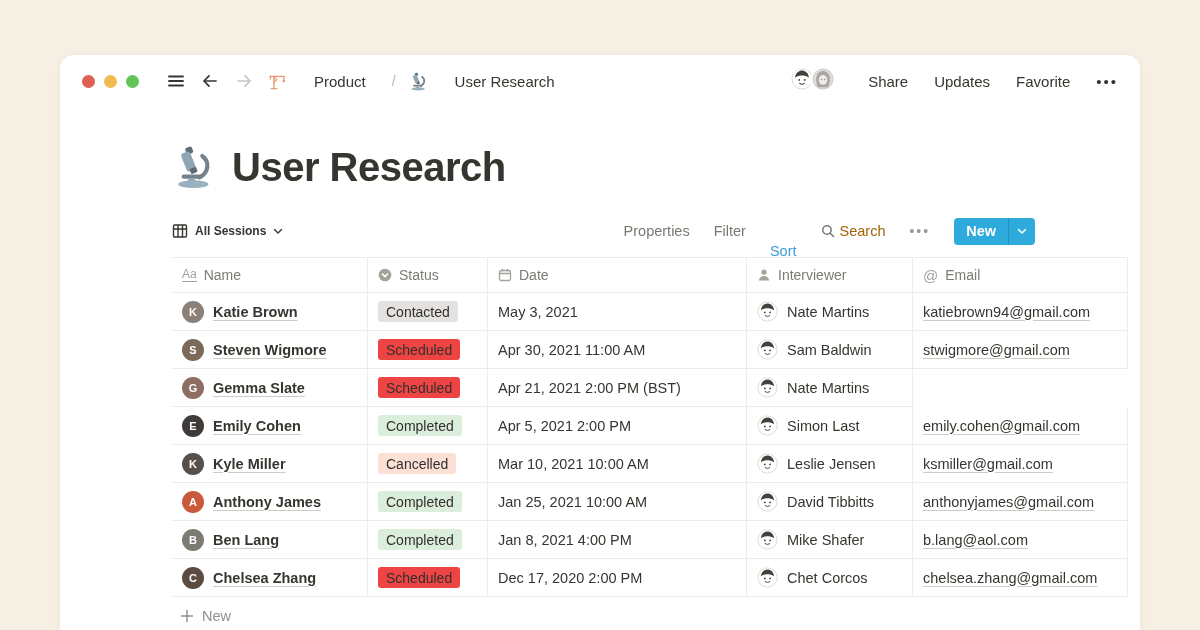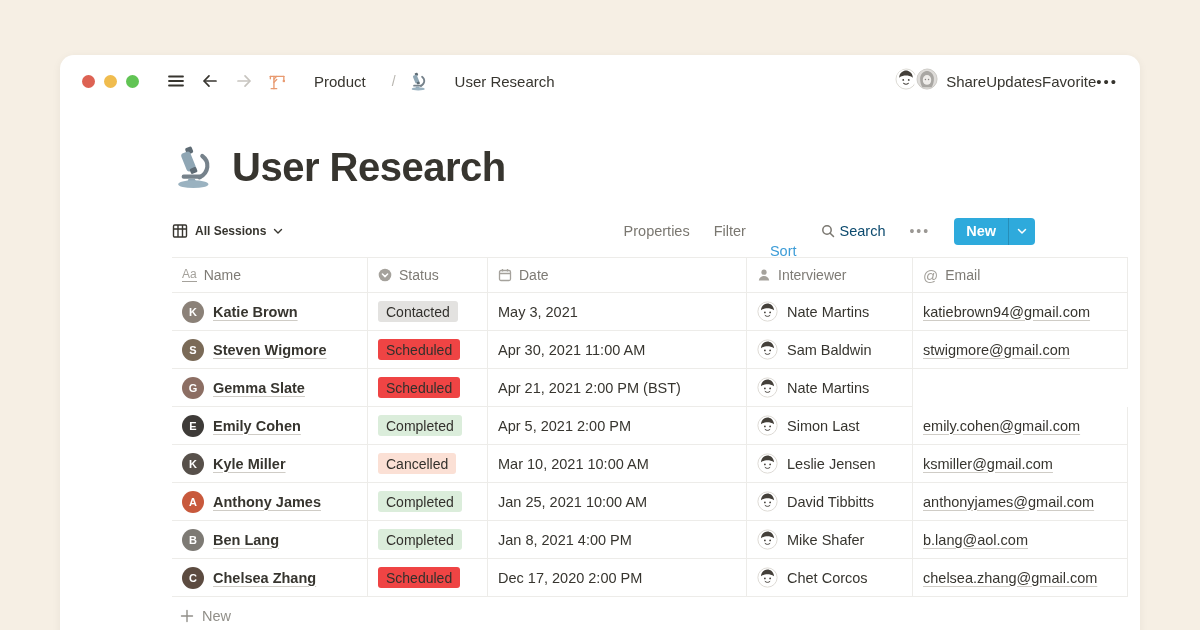--- a/index.html
+++ b/index.html
@@ -10,37 +10,37 @@
   
   .titlebar{height:52px;display:flex;align-items:center;justify-content:space-between;padding:0 22px;}
   .tb-left,.tb-right{display:flex;align-items:center;}
   .lights{display:flex;gap:9px;margin-right:20px;}
   .light{width:13px;height:13px;border-radius:50%;}
   .l-red{background:#DD6253;} .l-yellow{background:#F0BC4E;} .l-green{background:#61C454;}
   .icn{display:inline-flex;align-items:center;justify-content:center;}
   .tb-left .icn{margin:0 7px;}
   .crumb{font-size:15px;font-weight:400;margin:0 20px;white-space:nowrap;}
   .crumb-sep{color:#B9B6B0;margin:0 6px;font-size:14px;}
-  .tb-right{}
+  .tb-right{gap:26px;}
   .tb-action{font-size:15px;cursor:default;}
   .avatars{display:flex;margin-right:2px;}
   .av-ring{width:26px;height:26px;border-radius:50%;border:2px solid #fff;background:#fff;overflow:hidden;}
   .av-ring+.av-ring{margin-left:-9px;}
   .dots{font-size:15px;letter-spacing:2px;}
   
   .page-head{display:flex;align-items:center;gap:16px;margin:34px 0 0 112px;height:52px;}
   .page-title{font-size:40px;font-weight:700;letter-spacing:-.5px;}
   
   .toolbar{display:flex;align-items:center;justify-content:space-between;
            margin:22px 105px 0 112px;height:32px;}
   .view-switch{display:flex;align-items:center;gap:7px;font-size:12px;font-weight:700;}
   .tools{display:flex;align-items:center;gap:24px;}
   .tool{font-size:14.5px;color:#7A7770;}
   .tool.active{color:#3C9CD7;margin-top:40px;}
-  .tool-search{display:flex;align-items:center;gap:5px;color:#0c4a6e;font-size:14.5px;}
+  .tool-search{display:flex;align-items:center;gap:5px;color:#a16207;font-size:14.5px;}
   .tool-dots{color:#9B9894;letter-spacing:2px;font-size:14px;}
   .new-btn{display:flex;align-items:stretch;background:#2EAADC;border-radius:4px;color:#fff;
            font-size:14.5px;font-weight:700;overflow:hidden;cursor:default;}
   .new-btn .nb-label{padding:5px 12px 6px 12px;}
   .new-btn .nb-chev{display:flex;align-items:center;padding:0 8px;border-left:1px solid rgba(0,0,0,.16);}
   
   .table{margin:10px 0 0 112px;width:956px;font-size:14.5px;}
   .trow,.thead{display:grid;grid-template-columns:196px 120px 259px 166px 215px;}
   .thead{border-top:1px solid #EDECE9;}
   .cell{display:flex;align-items:center;padding:0 10px;border-right:1px solid #EDECE9;

